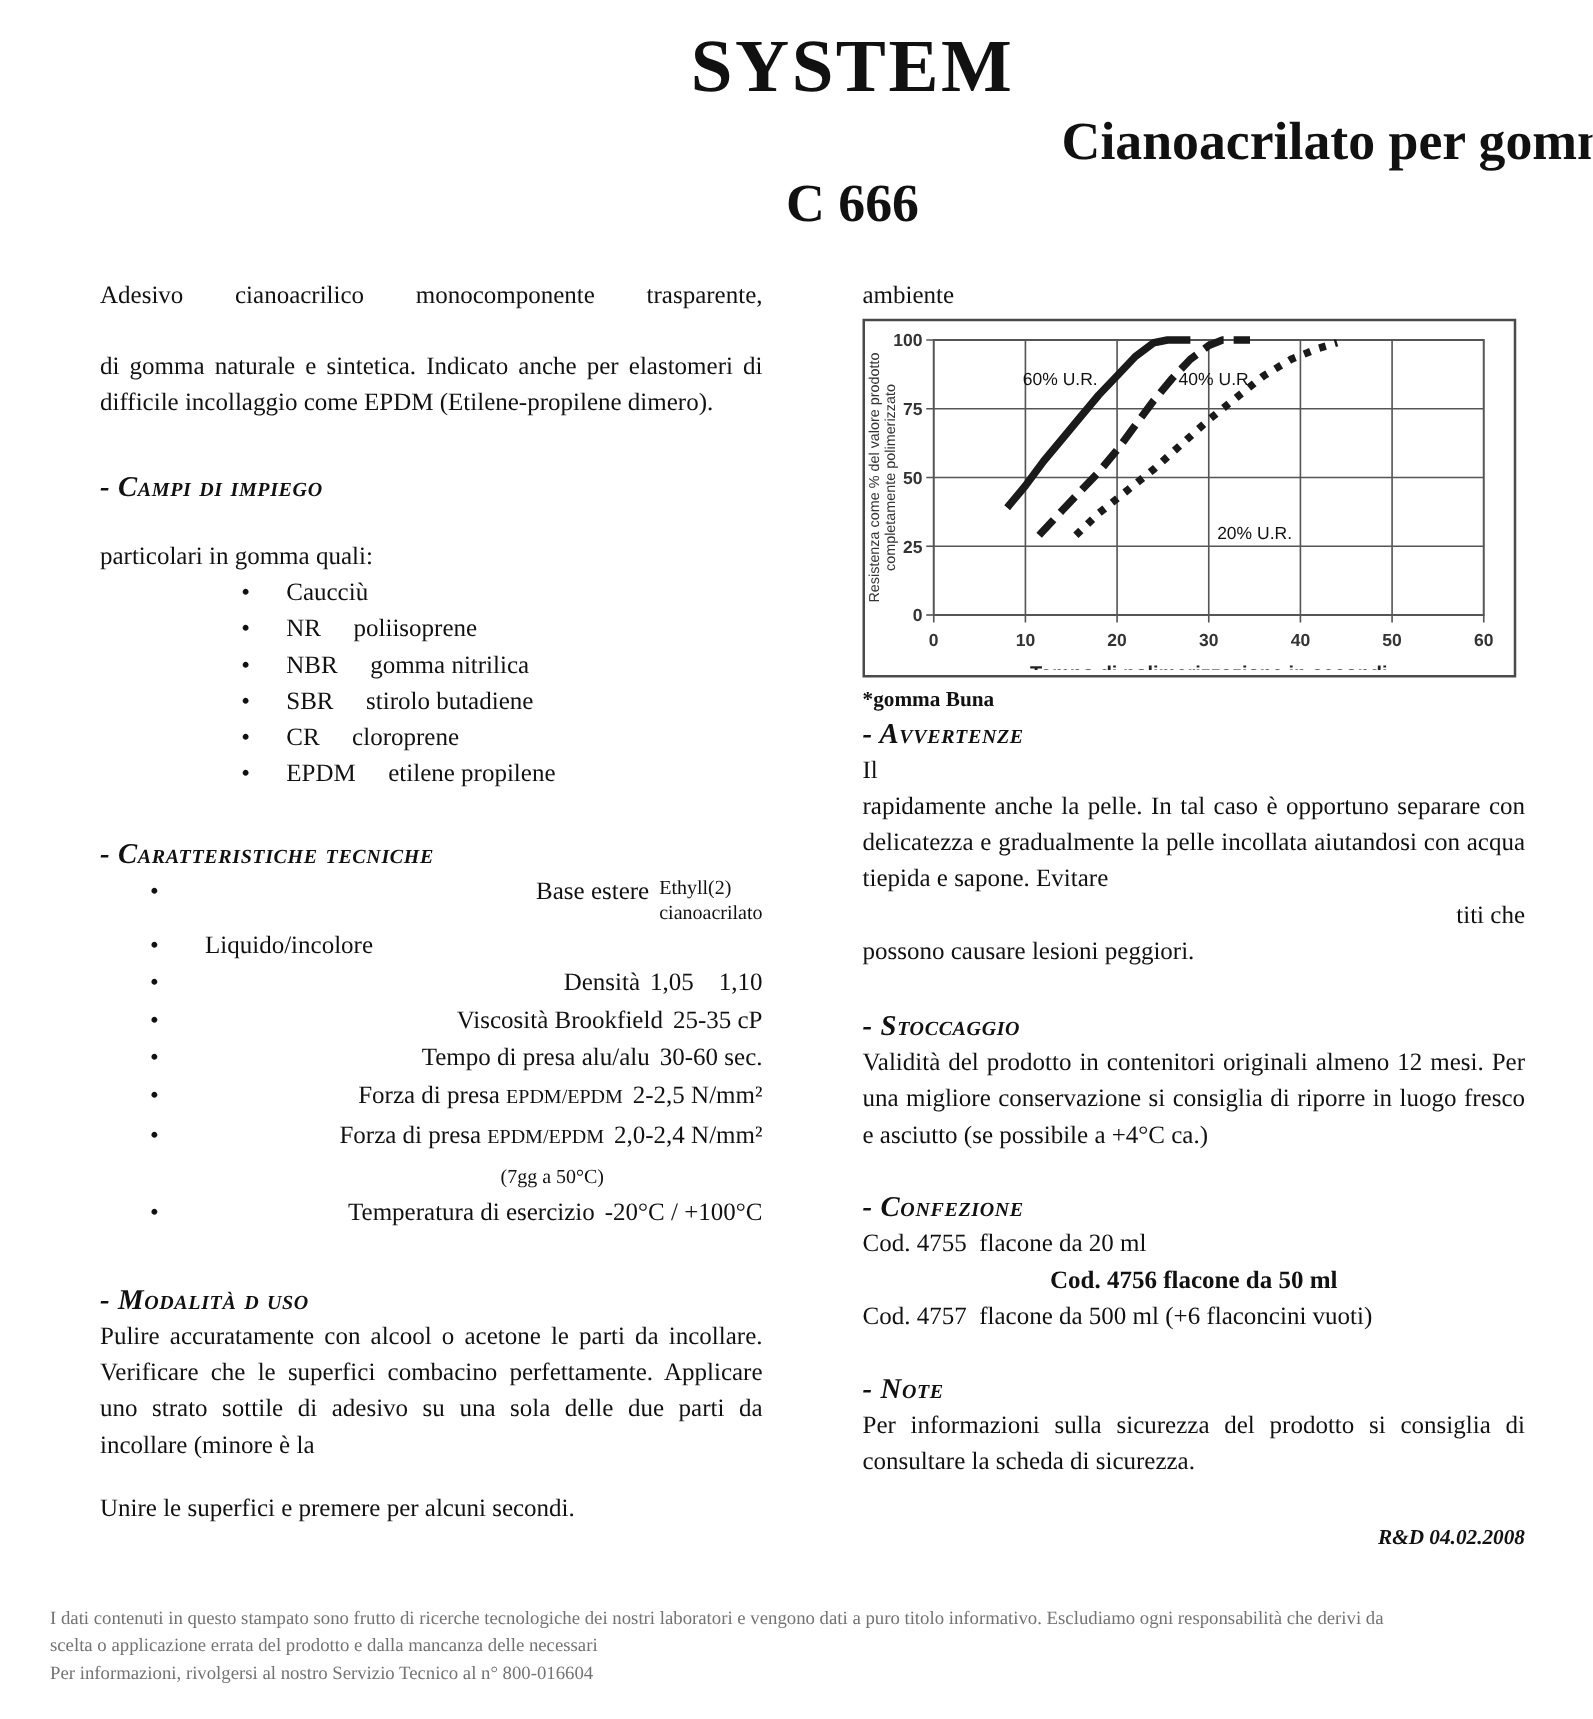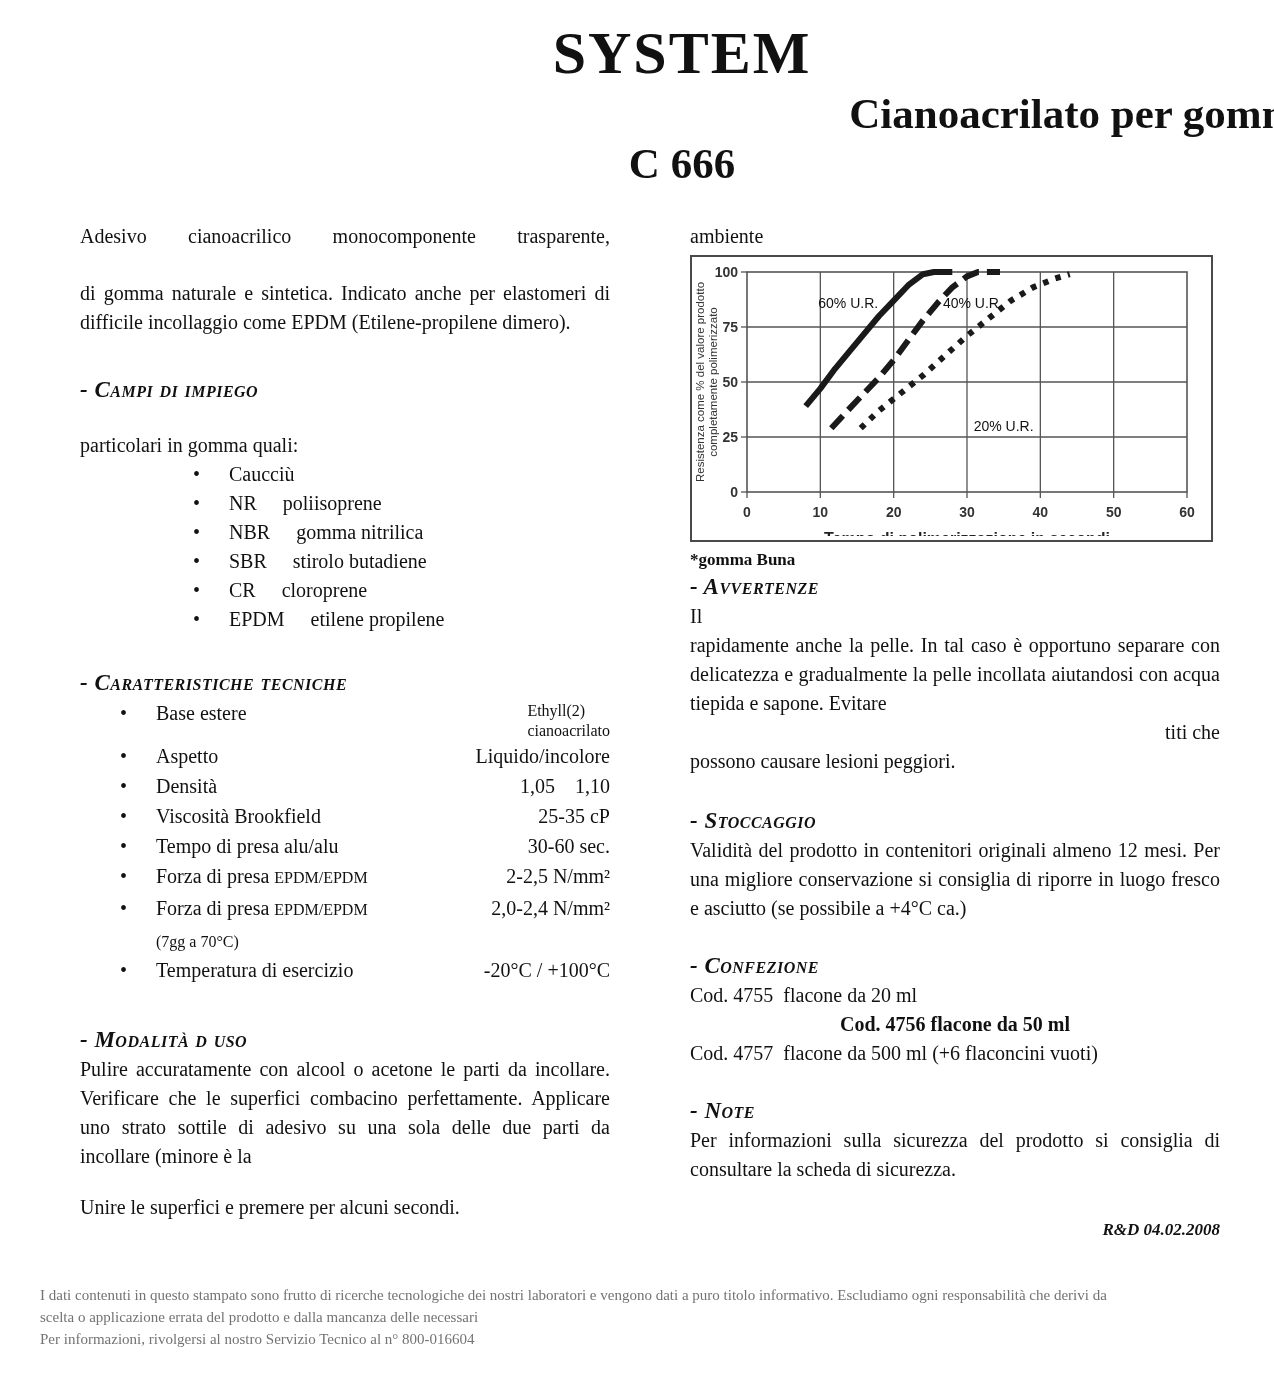--- a/index.html
+++ b/index.html
@@ -24,21 +24,21 @@
   .gap22{height:22px;}
 
   
   .citem{display:flex;font-size:20px;line-height:29px;padding-left:113px;}
   .b{width:36px;flex:0 0 36px;}
   .b::before{content:"•";font-size:20px;}
   .cdesc{margin-left:26px;}
 
   
   .trow{display:flex;font-size:20px;line-height:30px;padding-left:40px;align-items:flex-start;}
-  .tlabel{flex:1 1 auto;}
+  .tlabel{flex:1 1 auto;text-align:right;}
   .sc{font-size:16px;}
   .tnote{font-size:16px;line-height:24px;}
   .tvalue{flex:0 0 auto;margin-left:8px;white-space:nowrap;}
   .tvalue.small2{font-size:16px;line-height:20px;padding-top:3px;}
 
   .right-line{text-align:right;}
   .buna{font-weight:bold;font-size:17px;line-height:24px;margin-top:6px;}
   .rd{font-weight:bold;font-style:italic;font-size:17px;text-align:right;margin-top:36px;}
 
   
@@ -116,21 +116,20 @@
       <div class="shead mt34">- Caratteristiche tecniche</div>
 
       <div>
         <div class="trow">
           <span class="b"></span>
           <span class="tlabel">Base estere</span>
           <span class="tvalue small2"><span>Ethyll(2)</span><br><span>cianoacrilato</span></span>
         </div>
         <div class="trow">
           <span class="b"></span>
-          <span class="tlabel">Aspetto</span>
           <span class="tvalue">Liquido/incolore</span>
         </div>
         <div class="trow">
           <span class="b"></span>
           <span class="tlabel">Densità</span>
           <span class="tvalue">1,05&nbsp;&nbsp;&nbsp;&nbsp;1,10</span>
         </div>
         <div class="trow">
           <span class="b"></span>
           <span class="tlabel">Viscosità Brookfield</span>
@@ -141,21 +140,21 @@
           <span class="tlabel">Tempo di presa alu/alu</span>
           <span class="tvalue">30-60 sec.</span>
         </div>
         <div class="trow">
           <span class="b"></span>
           <span class="tlabel"><span>Forza di presa</span> <span class="sc">EPDM/EPDM</span></span>
           <span class="tvalue">2-2,5 N/mm²</span>
         </div>
         <div class="trow">
           <span class="b"></span>
-          <span class="tlabel"><span>Forza di presa</span> <span class="sc">EPDM/EPDM</span><br><span class="tnote">(7gg a 70°C)</span></span>
+          <span class="tlabel"><span>Forza di presa</span> <span class="sc">EPDM/EPDM</span><br><span class="tnote">(7gg a 50°C)</span></span>
           <span class="tvalue">2,0-2,4 N/mm²</span>
         </div>
         <div class="trow">
           <span class="b"></span>
           <span class="tlabel">Temperatura di esercizio</span>
           <span class="tvalue">-20°C / +100°C</span>
         </div>
       </div>
 
       <div class="shead mt40">- Modalità d uso</div>

